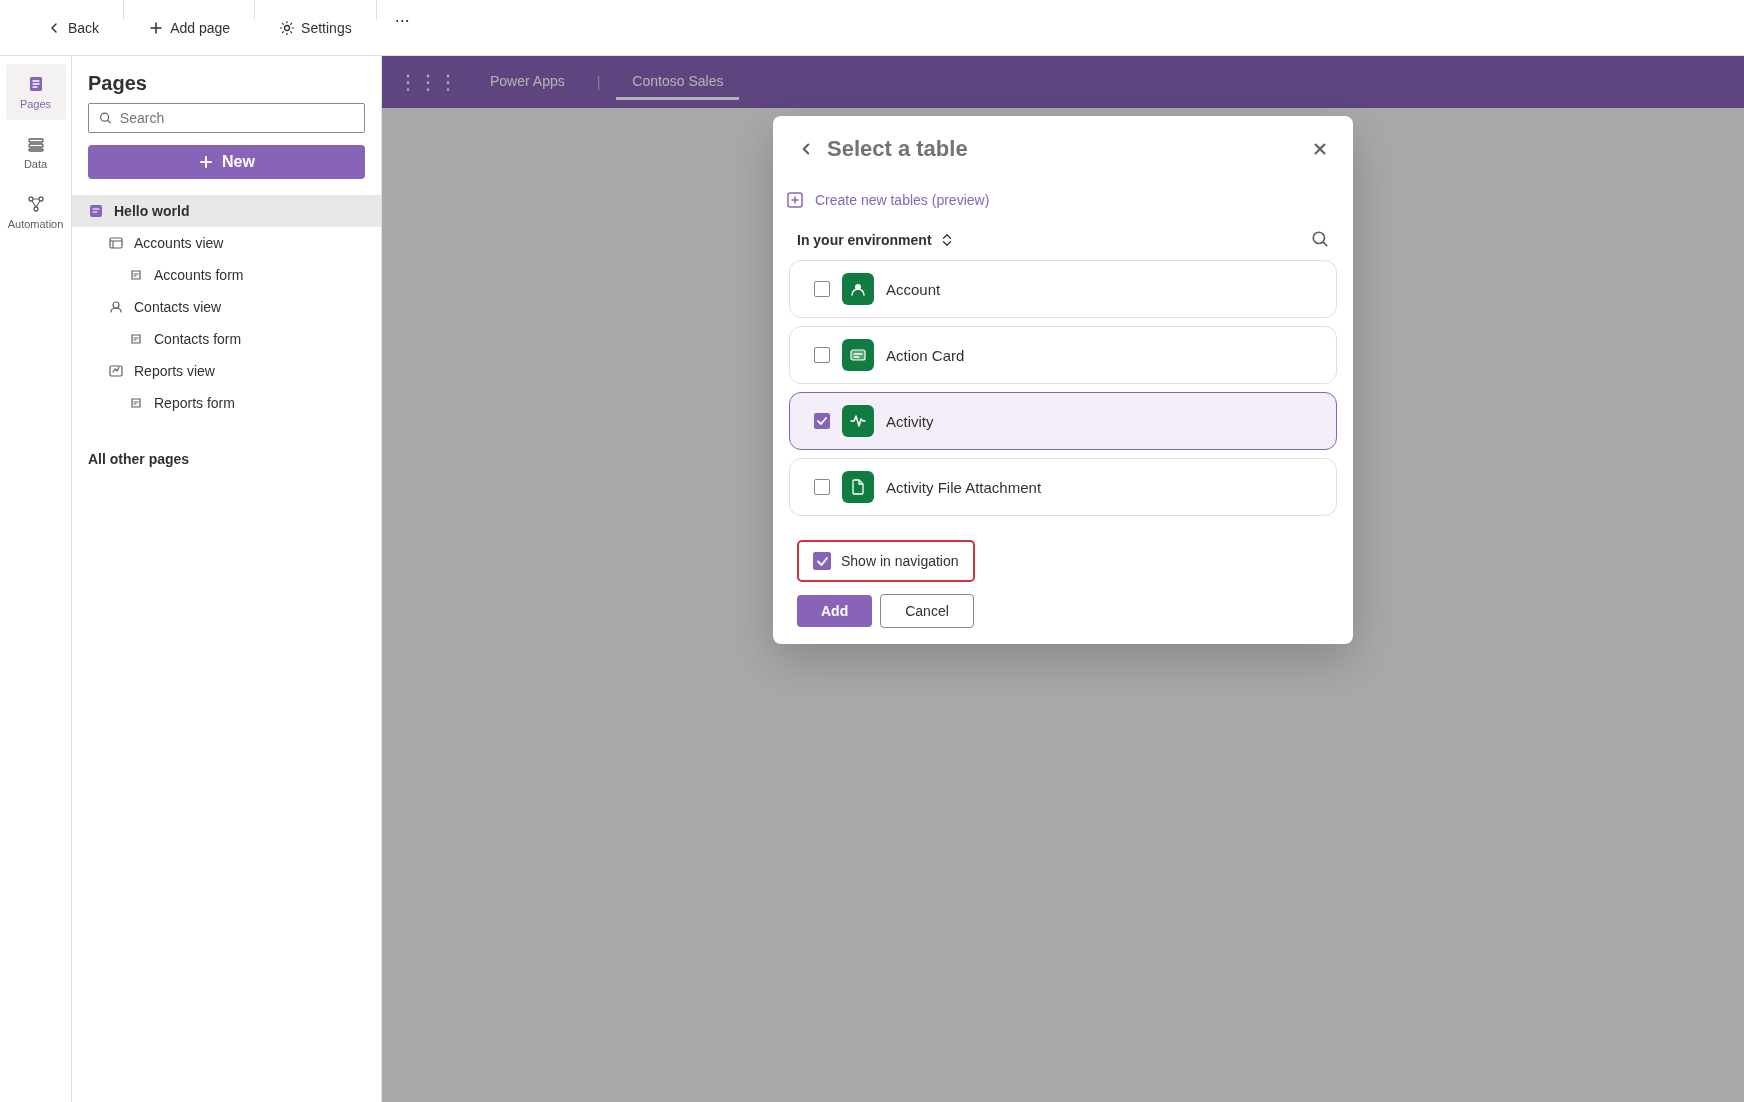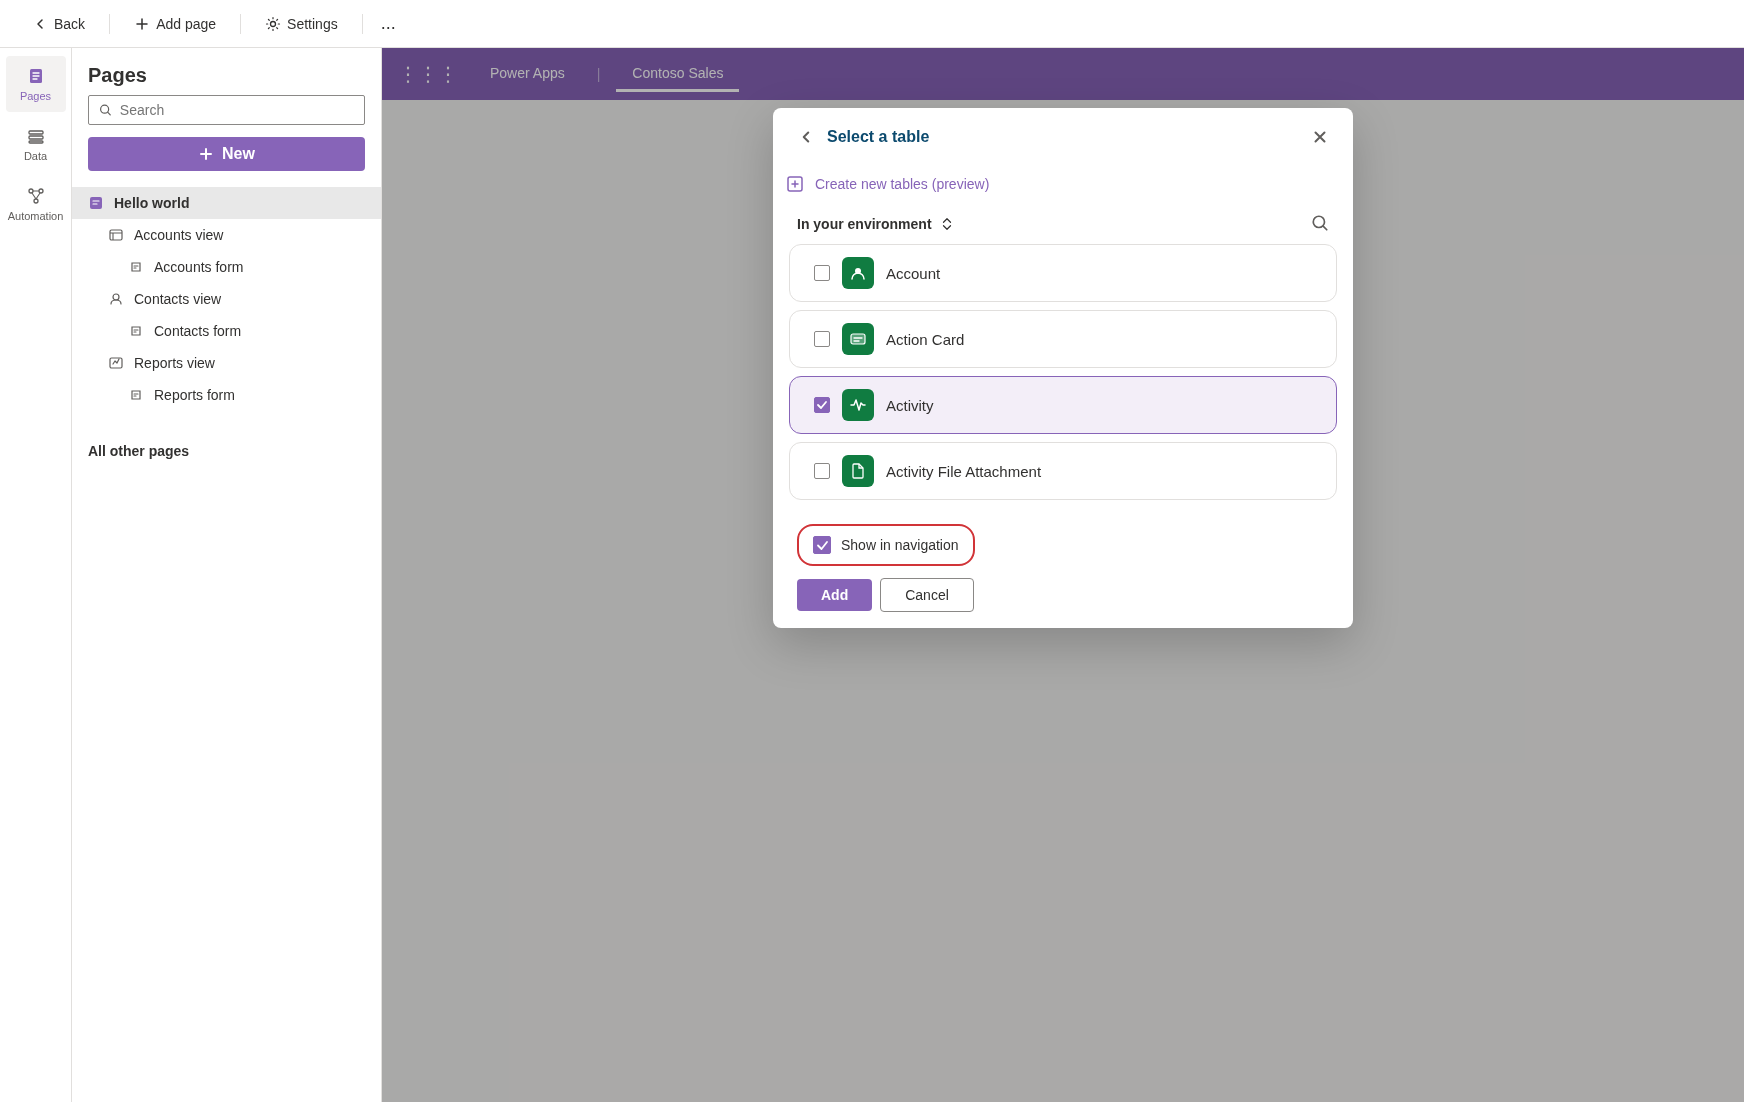--- a/index.html
+++ b/index.html
@@ -1,21 +1,21 @@
 <!DOCTYPE html>
 <html><head>
   <meta charset="utf-8">
   <style>
     * { box-sizing: border-box; margin: 0; padding: 0; }
     body { font-family: 'Segoe UI', sans-serif; background: #f3f2f1; width: 1744px; height: 1102px; overflow: hidden; position: relative; }
 
     
     .top-bar {
-      display: flex; align-items: center; gap: 8px;
-      padding: 0 20px; height: 48px;
+      display: flex; gap: 8px;
+      padding: 0 34px; height: 56px;
       background: #fff; border-bottom: 1px solid #e1dfdd;
       position: relative; z-index: 10;
     }
     .top-bar-btn {
       display: flex; align-items: center; gap: 6px;
       padding: 6px 12px; border: none; background: transparent;
       cursor: pointer; font-size: 14px; color: #323130;
       border-radius: 4px;
     }
     .top-bar-divider { width: 1px; height: 20px; background: #e1dfdd; margin: 0 4px; }
@@ -115,21 +115,21 @@
       padding: 20px 24px 16px;
     }
     .modal-title-row {
       display: flex; align-items: center; gap: 12px;
     }
     .modal-back-btn {
       background: none; border: none; cursor: pointer; color: #605e5c;
       display: flex; align-items: center;
     }
     .modal-title {
-      font-size: 16px; font-weight: 600; color: #0c4a6e;
+      font-size: 22px; font-weight: 600; color: #737373;
     }
     .modal-close-btn {
       background: none; border: none; cursor: pointer; color: #605e5c;
       font-size: 18px; display: flex; align-items: center;
     }
 
     .modal-create-new {
       display: flex; align-items: center; gap: 10px;
       padding: 12px 12px; cursor: pointer; color: #8764b8; font-size: 14px;
     }
@@ -168,21 +168,21 @@
     }
     .table-item-icon svg { width: 20px; height: 20px; }
     .table-item-label { font-size: 15px; color: #323130; }
 
     
     .modal-footer {
       padding: 16px 24px; display: flex; flex-direction: column; gap: 12px;
     }
     .show-nav-row {
       display: flex; align-items: center; gap: 10px;
-      border: 2px solid #d13438; border-radius: 16px; padding: 10px 14px;
+      border: 2px solid #d13438; border-radius: 5px; padding: 10px 14px;
       background: #fff; width: fit-content;
     }
     .show-nav-checkbox {
       width: 18px; height: 18px; border: 1.5px solid #8764b8; border-radius: 2px;
       background: #8764b8; display: flex; align-items: center; justify-content: center;
       flex-shrink: 0;
     }
     .show-nav-label { font-size: 14px; color: #323130; }
 
     .footer-buttons { display: flex; gap: 8px; align-items: center; }

